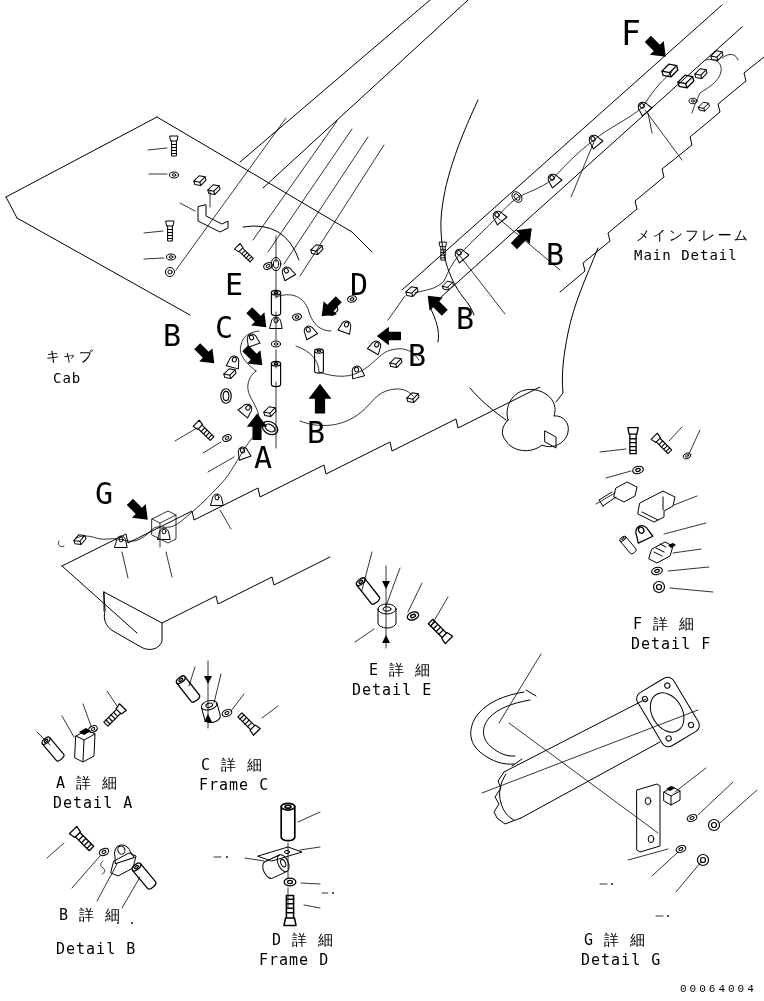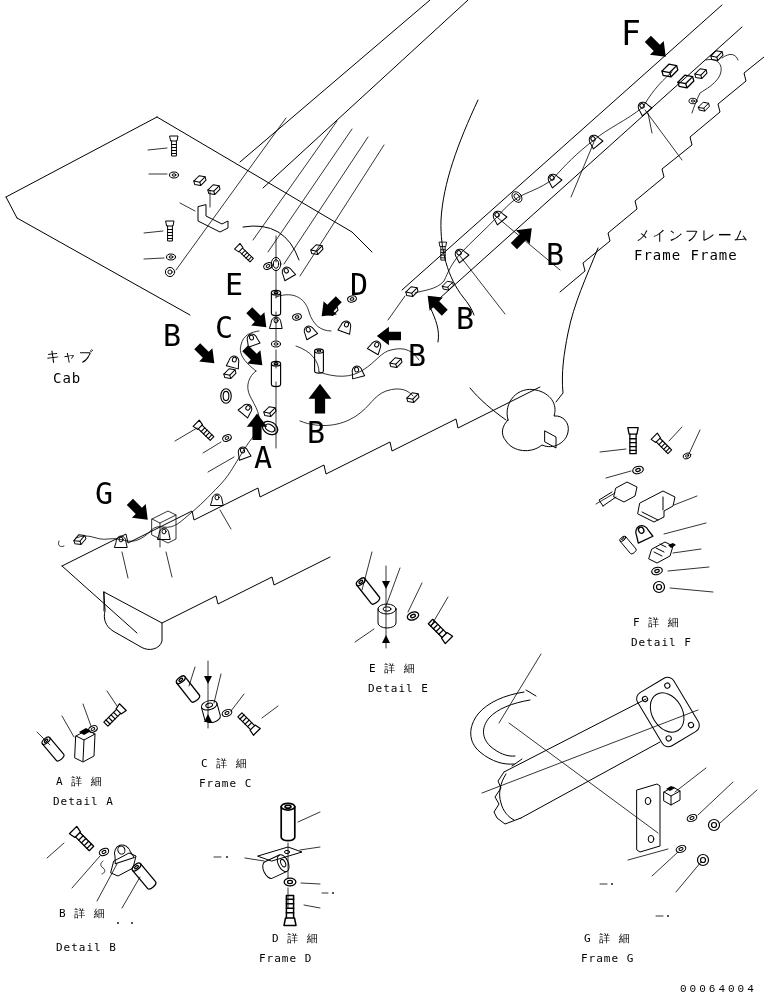--- a/index.html
+++ b/index.html
@@ -7,21 +7,21 @@
   .stage { position:relative; width:764px; height:1001px; background:#fff; overflow:hidden;
            font-family:"DejaVu Sans Mono","Liberation Mono",monospace; color:#000; }
   svg.art { position:absolute; left:0; top:0; }
   .ln   { fill:none; stroke:#000; stroke-width:1; stroke-linecap:round; stroke-linejoin:round; }
   .thin { fill:none; stroke:#000; stroke-width:0.8; stroke-linecap:round; }
   .fill { fill:#000; stroke:none; }
   .t { position:absolute; white-space:pre; line-height:1; }
   .callout { font-size:30px; }
   .area-lbl { font-size:14px; letter-spacing:1px; }
   .jp { letter-spacing:2px;text-align:center; }
-  .detail-lbl { font-size:11px; letter-spacing:1px; }
+  .detail-lbl { font-size:15px; letter-spacing:1px; }
   .num { font-size:11px; letter-spacing:3px;font-family:Liberation Mono, monospace; }
 </style>
 </head>
 <body>
 
 <div class="stage">
 
 <svg class="art" width="764" height="1001" viewBox="0 0 764 1001">
   <defs>
     <g id="washer">
@@ -309,31 +309,31 @@
   <span class="t callout" style="left:163px;top:321px">B</span>
   <span class="t callout" style="left:456px;top:304px">B</span>
   <span class="t callout" style="left:408px;top:341px">B</span>
   <span class="t callout" style="left:307px;top:418px">B</span>
   <span class="t callout" style="left:254px;top:443px">A</span>
   <span class="t callout" style="left:95px;top:479px">G</span>
 
   <span class="t area-lbl jp" style="left:46px;top:349px">キャブ</span>
   <span class="t area-lbl" style="left:53px;top:371px">Cab</span>
   <span class="t area-lbl jp" style="left:636px;top:228px">メインフレーム</span>
-  <span class="t area-lbl" style="left:634px;top:248px">Frame Frame</span>
+  <span class="t area-lbl" style="left:634px;top:248px">Main Detail</span>
 
   <span class="t detail-lbl jp" style="left:369px;top:663px">E 詳 細</span>
-  <span class="t detail-lbl" style="left:368px;top:683px">Detail E</span>
+  <span class="t detail-lbl" style="left:352px;top:683px">Detail E</span>
   <span class="t detail-lbl jp" style="left:633px;top:617px">F 詳 細</span>
   <span class="t detail-lbl" style="left:631px;top:637px">Detail F</span>
   <span class="t detail-lbl jp" style="left:56px;top:776px">A 詳 細</span>
   <span class="t detail-lbl" style="left:53px;top:796px">Detail A</span>
   <span class="t detail-lbl jp" style="left:201px;top:758px">C 詳 細</span>
   <span class="t detail-lbl" style="left:199px;top:778px">Frame C</span>
   <span class="t detail-lbl jp" style="left:59px;top:908px">B 詳 細</span>
   <span class="t detail-lbl" style="left:56px;top:942px">Detail B</span>
   <span class="t detail-lbl jp" style="left:272px;top:933px">D 詳 細</span>
   <span class="t detail-lbl" style="left:259px;top:953px">Frame D</span>
   <span class="t detail-lbl jp" style="left:584px;top:933px">G 詳 細</span>
-  <span class="t detail-lbl" style="left:581px;top:953px">Frame G</span>
+  <span class="t detail-lbl" style="left:581px;top:953px">Detail G</span>
 
   <span class="t num" style="left:680px;top:984px">00064004</span>
 </div>
 
 </body></html>

